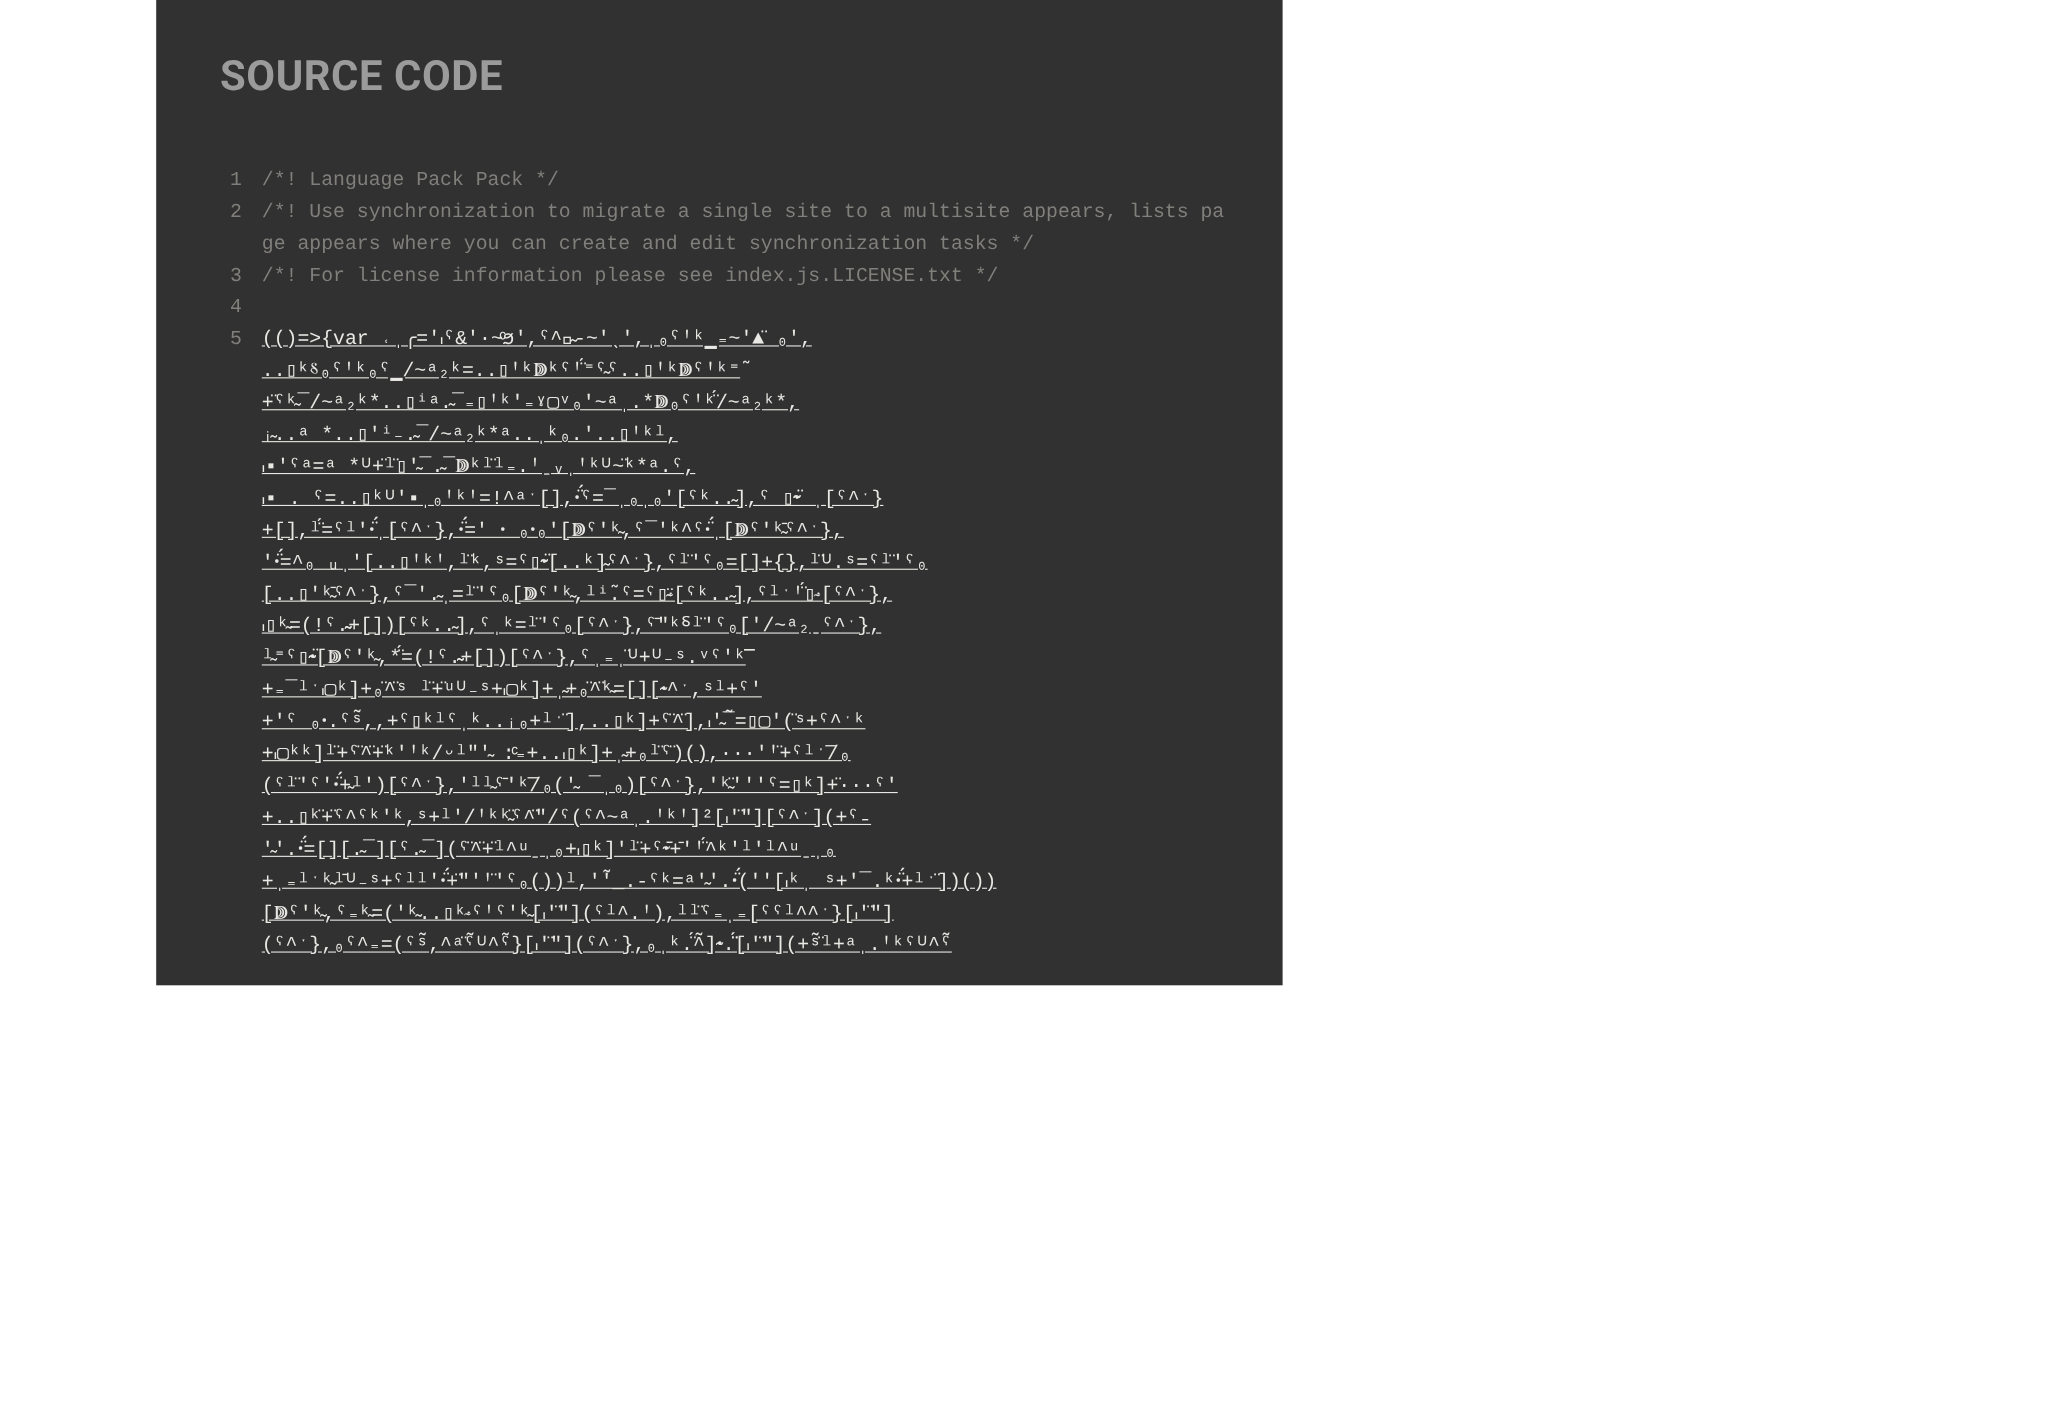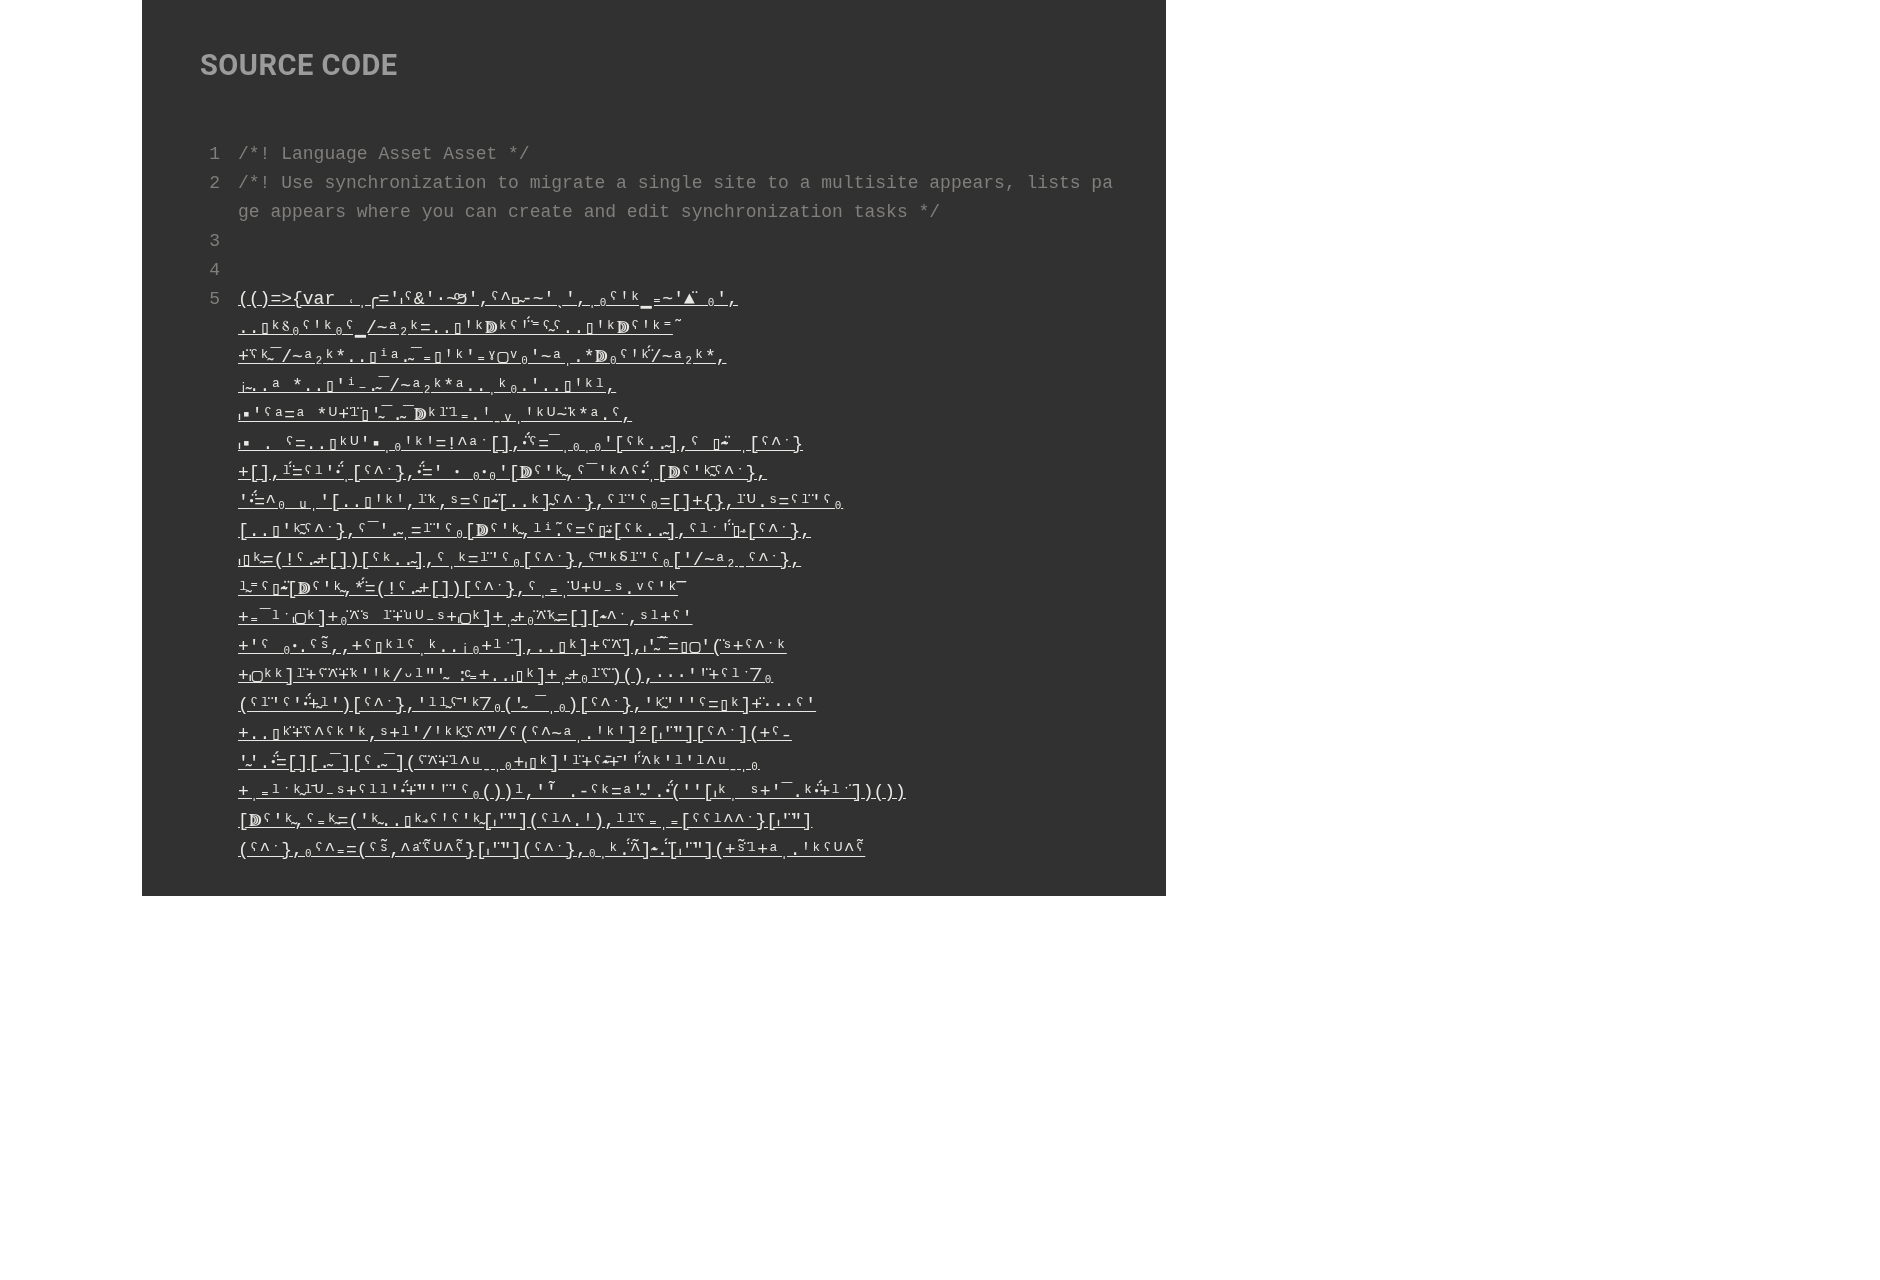--- a/index.html
+++ b/index.html
@@ -16,21 +16,21 @@
     background: #313131;
     margin-left: 142px;
     margin-right: 114px;
     min-height: 896px;
     padding: 0;
     box-sizing: border-box;
   }
   .heading {
     color: #9b9b9b;
     font-weight: 700;
-    font-size: 29px;
+    font-size: 38px;
     letter-spacing: 0.5px;
     padding: 48px 0 0 58px;
     font-family: "Segoe UI", Roboto, "Helvetica Neue", Arial, sans-serif;
   }
   .code-block {
     padding: 58px 0 0 44px;
     font-family: "SFMono-Regular", Consolas, "Liberation Mono", Menlo, monospace;
     font-size: 18px;
     line-height: 29px;
   }
@@ -62,28 +62,29 @@
 </style>
 </head>
 <body>
 
 <div class="outer">
   <div class="panel">
     <div class="heading">SOURCE CODE</div>
     <div class="code-block" id="code-block">
         <div class="row">
           <div class="linenum">1</div>
-          <div class="linecontent comment">/*! Language Asset Asset */</div>
+          <div class="linecontent comment">/*! Language Pack Pack */</div>
         </div>
         <div class="row">
           <div class="linenum">2</div>
           <div class="linecontent comment">/*! Use synchronization to migrate a single site to a multisite appears, lists page appears where you can create and edit synchronization tasks */</div>
         </div>
         <div class="row">
           <div class="linenum">3</div>
+          <div class="linecontent comment">/*! For license information please see index.js.LICENSE.txt */</div>
         </div>
         <div class="row">
           <div class="linenum">4</div>
           <div class="linecontent comment"></div>
         </div>
         <div class="row">
           <div class="linenum">5</div>
           <div class="linecontent codetxt">(()=&gt;{var ˓ˌ╭='៲ˤ&amp;'·~ͨϧ',ˤ^ទ̴-~'ˎ',ˌ₀ˤꞋᵏ▁₌~'▲̈ ₀',
 ..▯ᵏ⸹₀ˤꞋᵏ₀ˤ▁/~ᵃ₂ᵏ=..▯ꞋᵏↇᵏˤꞋ̈́⁼ˤ̴ˤ..▯ꞋᵏↇˤꞋᵏ⁼̃
 +̈ˤᵏ̴¯/~ᵃ₂ᵏ*..▯ⁱᵃ.̴¯₌▯Ꞌᵏ'₌ˠ▢ᵛ₀'~ᵃˌ.*ↇ₀ˤꞋᵏ̈́/~ᵃ₂ᵏ*,

